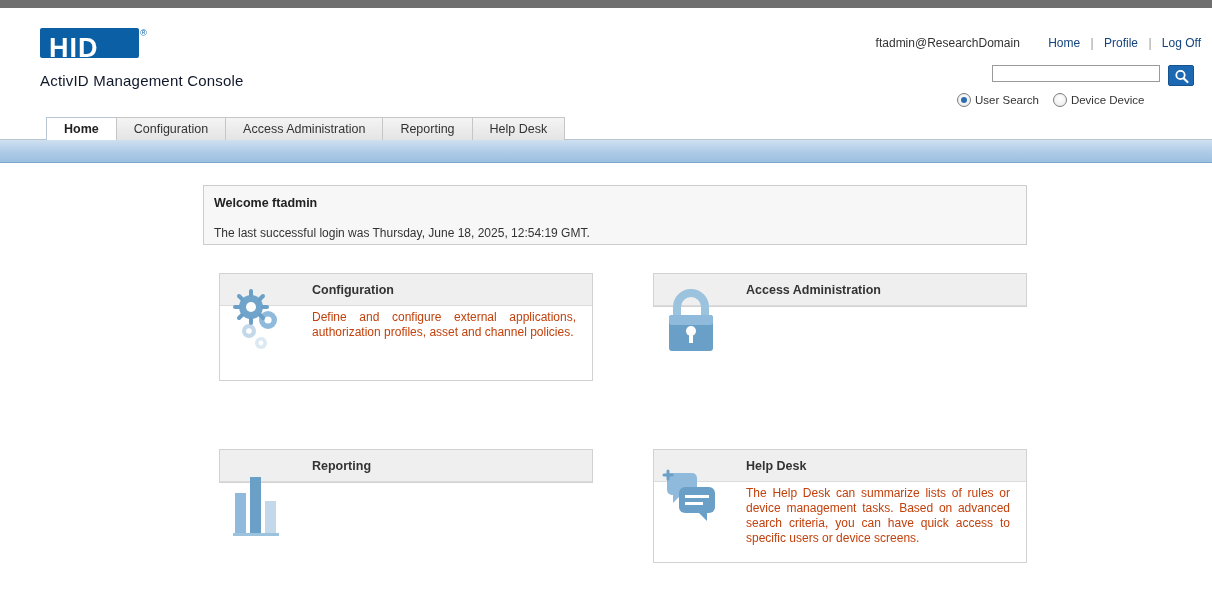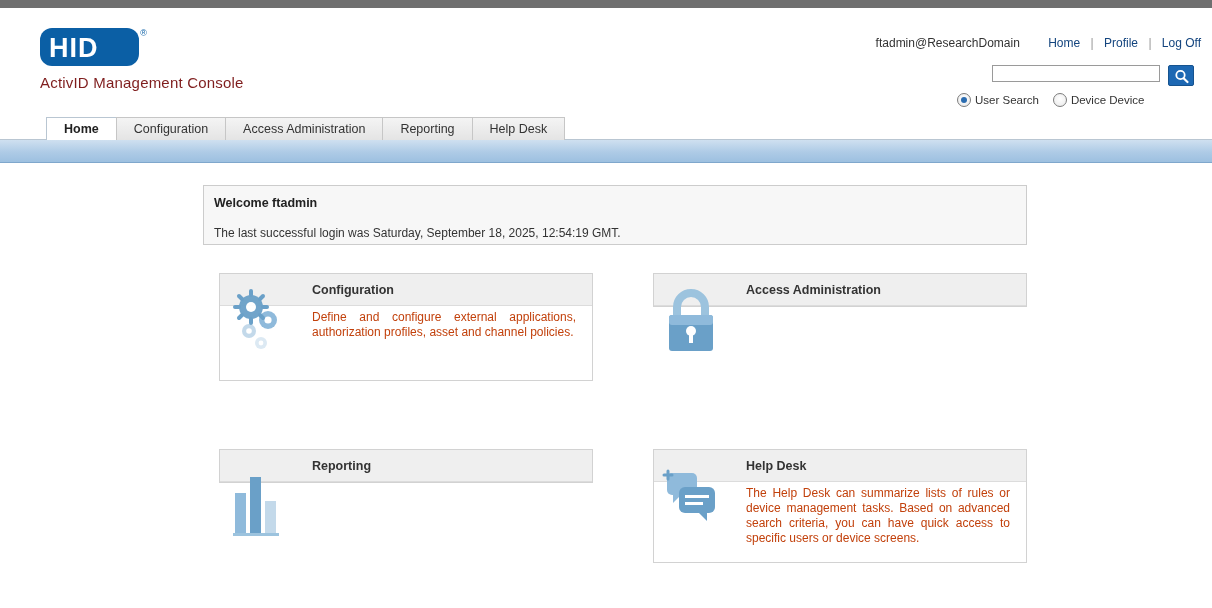--- a/index.html
+++ b/index.html
@@ -28,45 +28,45 @@
     height: 108px;
     background: #ffffff;
   }
   .logo-wrap {
     position: absolute;
     left: 40px;
     top: 20px;
   }
   .hid-logo {
     width: 99px;
-    height: 38px;
+    height: 30px;
     background: #0b5fa5;
-    border-radius: 12px;
+    border-radius: 2px;
     position: relative;
   }
   .hid-logo .hid-text {
     color: #ffffff;
     font-family: "Liberation Sans", sans-serif;
     font-weight: bold;
     font-size: 27px;
     letter-spacing: 1px;
     position: absolute;
     left: 9px;
     top: 5px;
   }
   .hid-logo .reg {
     position: absolute;
     right: -8px;
     top: 0px;
     color: #0b5fa5;
     font-size: 9px;
   }
   .console-title {
-    margin-top: 8px;
-    color: #7f1d1d;
+    margin-top: 14px;
+    color: #0f172a;
     font-size: 15px;
     letter-spacing: .2px;
   }
   .user-links {
     position: absolute;
     right: 8px;
     top: 28px;
     font-size: 12px;
     color: #333;
     white-space: nowrap;
@@ -311,21 +311,21 @@
   </div>
 </div>
 
 <div class="blueband"></div>
 <div class="whitegap"></div>
 
 <div class="content">
 
   <div class="welcome-box">
     <div class="welcome-title">Welcome ftadmin</div>
-    <div class="welcome-sub">The last successful login was Saturday, September 18, 2025, 12:54:19 GMT.</div>
+    <div class="welcome-sub">The last successful login was Thursday, June 18, 2025, 12:54:19 GMT.</div>
   </div>
 
   <div class="cards">
 
     <div class="card-row">
 
       <div class="card">
         <div class="card-icon">
           <svg width="64" height="78" viewBox="0 0 64 78">
             <g fill="#6aa0c8" opacity="0.95">

